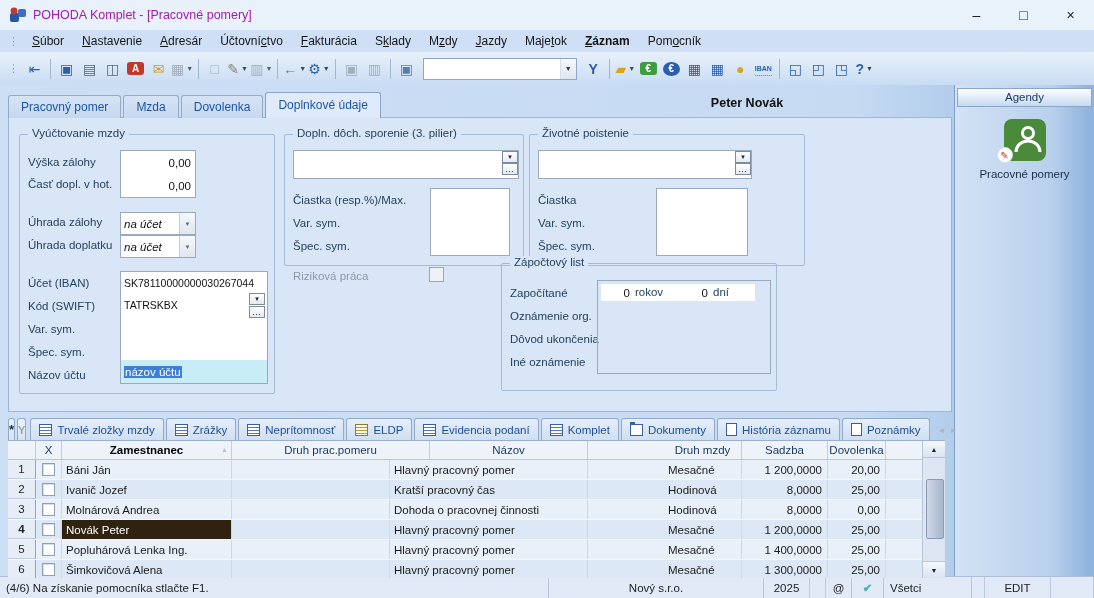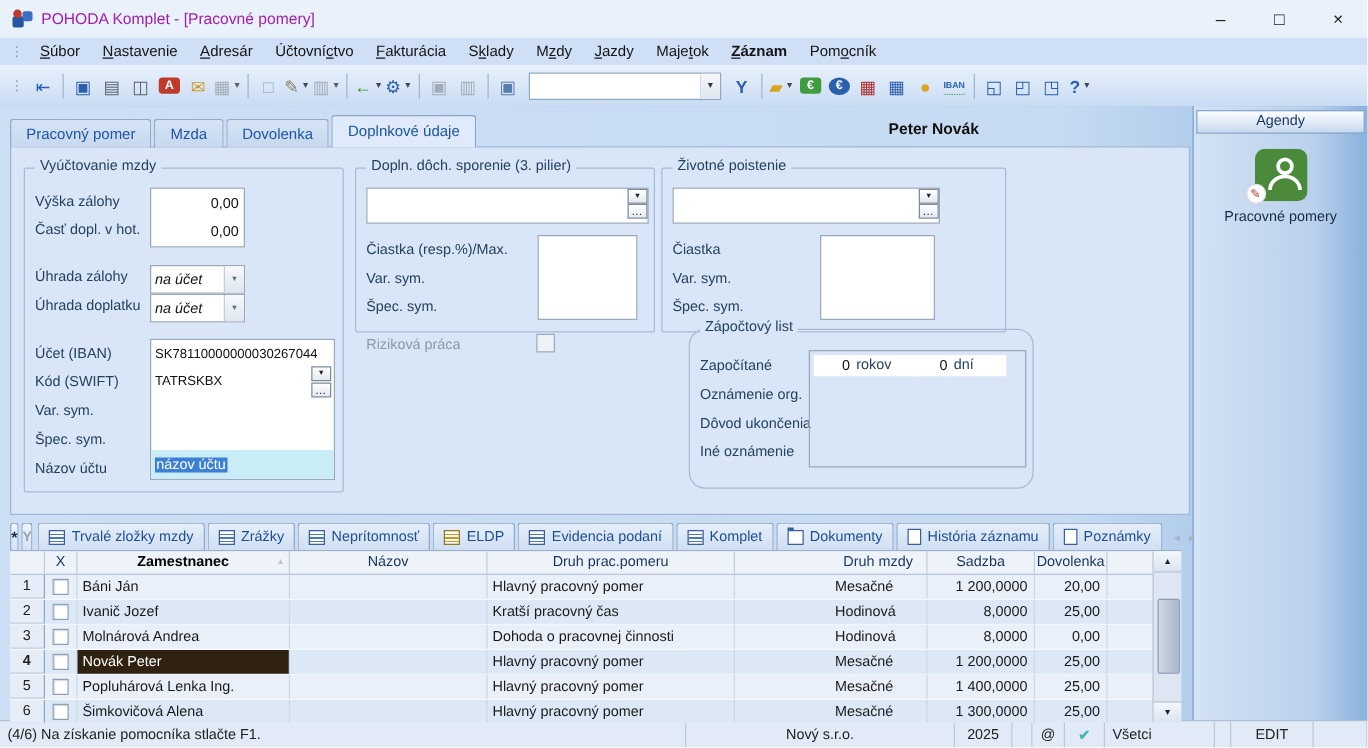--- a/index.html
+++ b/index.html
@@ -328,21 +328,21 @@
       <span class="val"></span>
       <span class="sbtn">▼</span>
       <span class="sbtn more">…</span>
     </div>
     <span class="flabel" style="left:8px;top:59px;">Čiastka</span>
     <span class="flabel" style="left:8px;top:82px;">Var. sym.</span>
     <span class="flabel" style="left:8px;top:105px;">Špec. sym.</span>
     <div class="ebox" style="left:126px;top:53px;width:90px;height:66px;"></div>
   </div>
 
-  <div class="group" style="left:542px;top:145px;width:274px;height:126px;border-radius:13px;">
+  <div class="group" style="left:492px;top:145px;width:274px;height:126px;">
     <span class="group-title">Zápočtový list</span>
     <span class="flabel" style="left:8px;top:23px;">Započítané</span>
     <span class="flabel" style="left:8px;top:46px;">Oznámenie org.</span>
     <span class="flabel" style="left:8px;top:69px;">Dôvod ukončenia</span>
     <span class="flabel" style="left:8px;top:92px;">Iné oznámenie</span>
     <div class="zbox">
       <span class="zinp" style="left:3px;top:3px;">0</span>
       <span class="zunit" style="left:34px;top:3px;width:34px;">rokov</span>
       <span class="zinp" style="left:81px;top:3px;">0</span>
       <span class="zunit" style="left:112px;top:3px;width:28px;">dní</span>
@@ -407,22 +407,22 @@
       </span>
     </span>
   <span class="bnav"><span>◄</span><span>►</span></span>
 </div>
 
 <div class="grid">
   <div class="g-header">
       <span class="g-h-cell c0"></span>
       <span class="g-h-cell c1">X</span>
       <span class="g-h-cell c2 boldcol">Zamestnanec<span class="sort-ico">▲</span></span>
+      <span class="g-h-cell c4">Druh prac.pomeru</span>
       <span class="g-h-cell c3">Názov</span>
-      <span class="g-h-cell c4">Druh prac.pomeru</span>
       <span class="g-h-cell c5">Neprav. príjem</span>
       <span class="g-h-cell c6">Druh mzdy</span>
       <span class="g-h-cell c7">Sadzba</span>
       <span class="g-h-cell c8">Dovolenka</span>
       <span class="g-h-cell fillc"></span>
     </div>
   <div>
       <div class="g-row odd">
         <span class="g-cell num-cell c0">1</span>
         <span class="g-cell c1 center">

